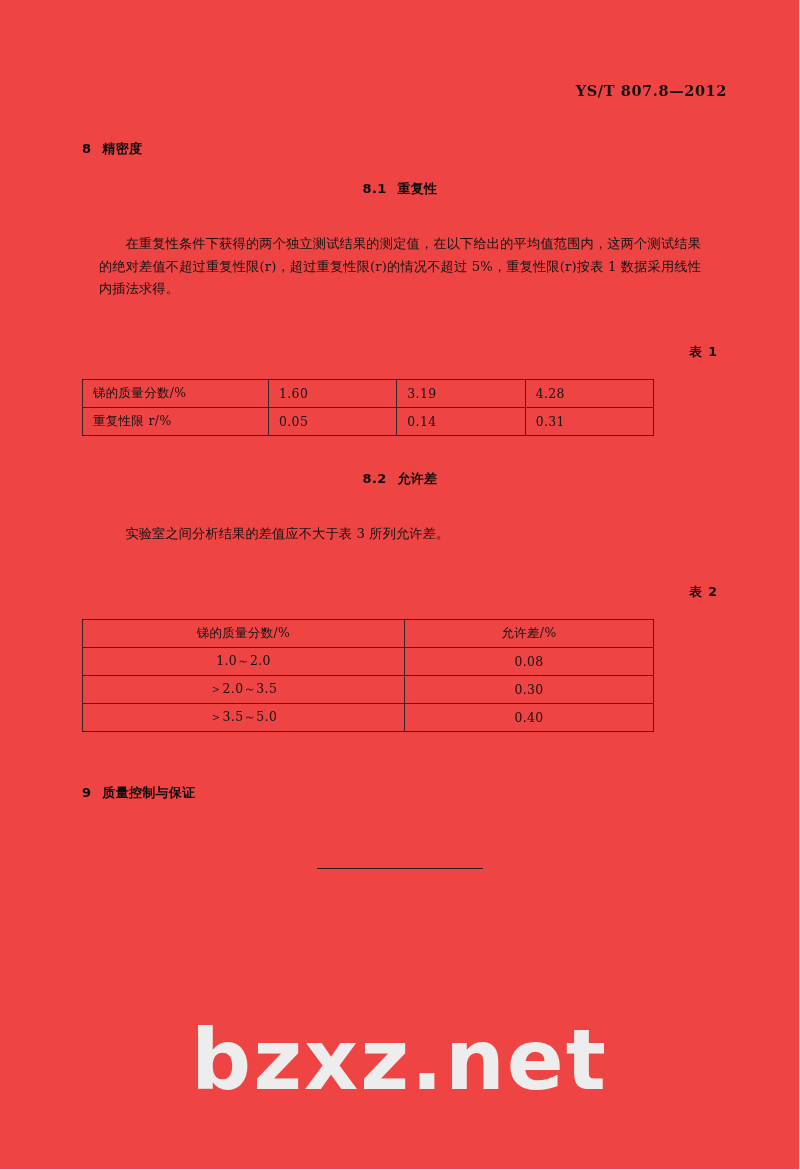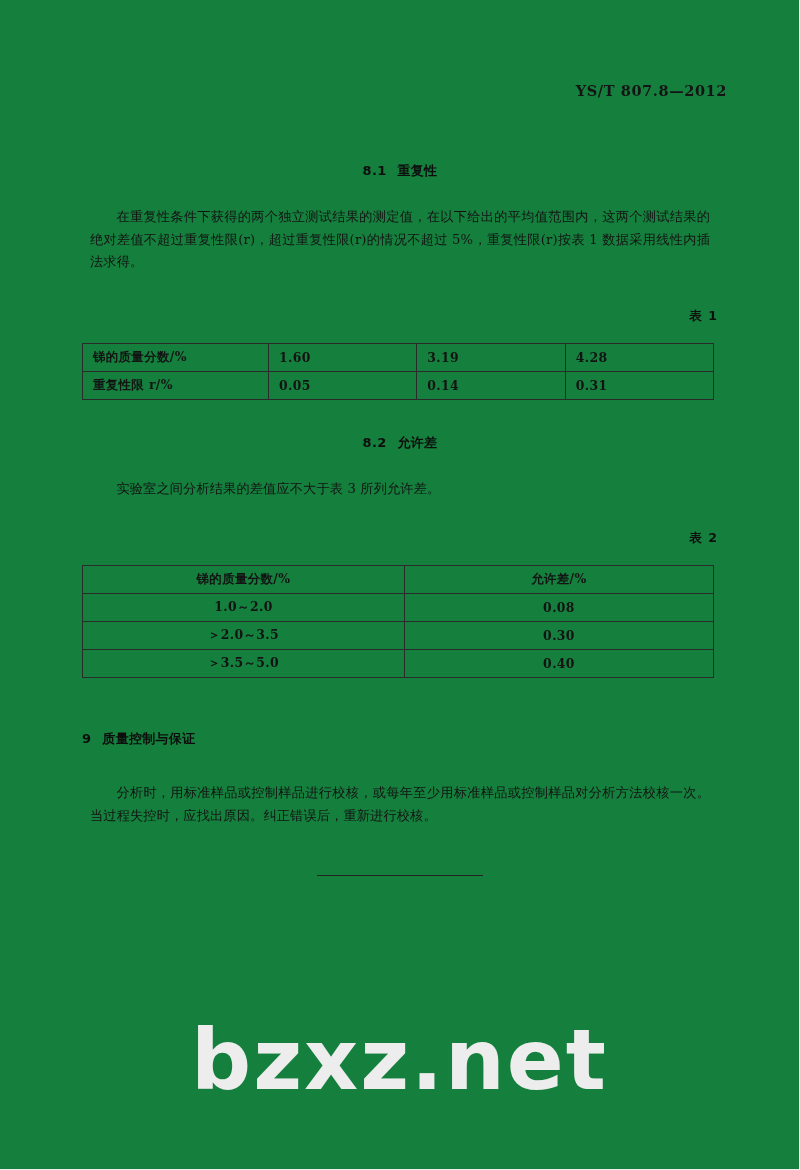--- a/index.html
+++ b/index.html
@@ -10,21 +10,21 @@
   }
   body {
     font-family: "DejaVu Serif", "Liberation Serif", serif;
     color: #111111;
   }
   .page {
     position: relative;
     width: 800px;
     height: 1170px;
     margin: 0 auto;
-    background: #15803d;
+    background: #ef4444;
     box-sizing: border-box;
     overflow: hidden;
     border-right: 1px solid #f0f0f0;
     border-bottom: 1px solid #ededed;
   }
 
   
   .page-header {
     position: absolute;
     top: 82px;
@@ -65,21 +65,21 @@
     margin: 0;
     letter-spacing: 0.3px;
     text-align: center;
   }
   h3.sub-heading .num {
     display: inline-block;
     margin-right: 11px;
   }
 
   p.body-text {
-    margin: 8px;
+    margin: 17px;
     font-family: "DejaVu Serif", "Liberation Serif", serif;
     font-size: 13.2px;
     line-height: 22.5px;
     text-indent: 2em;
     text-align: justify;
     color: #131313;
     letter-spacing: 0.15px;
   }
 
   .gap-22 { height: 22px; }
@@ -93,24 +93,23 @@
     text-align: right;
     font-family: "DejaVu Sans", "Liberation Sans", sans-serif;
     font-weight: bold;
     font-size: 12.6px;
     color: #0f0f0f;
     letter-spacing: 1px;
   }
 
   table.std {
     border-collapse: collapse;
-    width: 632px;
+    width: 572px;
     margin: 0;
     table-layout: fixed;
-    font-weight: bold;
   }
   table.std td {
     border: 1px solid #2b2b2b;
     height: 27px;
     font-family: "DejaVu Serif", "Liberation Serif", serif;
     font-size: 12.4px;
     color: #131313;
     padding: 0 10px;
     letter-spacing: 0.4px;
   }
@@ -155,20 +154,23 @@
 </style>
 </head>
 <body>
 
 <div class="page">
 
   <div class="page-header">YS/T 807.8—2012</div>
 
   <div class="content">
 
+    <h2 class="sec-heading">
+      <span class="num">8</span><span>精密度</span>
+    </h2>
 
     <div class="gap-22"></div>
 
     <h3 class="sub-heading">
       <span class="num">8.1</span><span>重复性</span>
     </h3>
 
     <div class="gap-18"></div>
 
     <p class="body-text">在重复性条件下获得的两个独立测试结果的测定值，在以下给出的平均值范围内，这两个测试结果的绝对差值不超过重复性限(r)，超过重复性限(r)的情况不超过 5%，重复性限(r)按表 1 数据采用线性内插法求得。</p>
@@ -244,21 +246,20 @@
     </table>
 
     <div class="gap-52"></div>
 
     <h2 class="sec-heading">
       <span class="num">9</span><span>质量控制与保证</span>
     </h2>
 
     <div class="gap-26"></div>
 
-    <p class="body-text">分析时，用标准样品或控制样品进行校核，或每年至少用标准样品或控制样品对分析方法校核一次。当过程失控时，应找出原因。纠正错误后，重新进行校核。</p>
 
     <div class="gap-30"></div>
 
     <div class="end-rule-wrap">
       <span class="end-rule"></span>
     </div>
 
   </div>
 
   <div class="watermark">bzxz.net</div>

